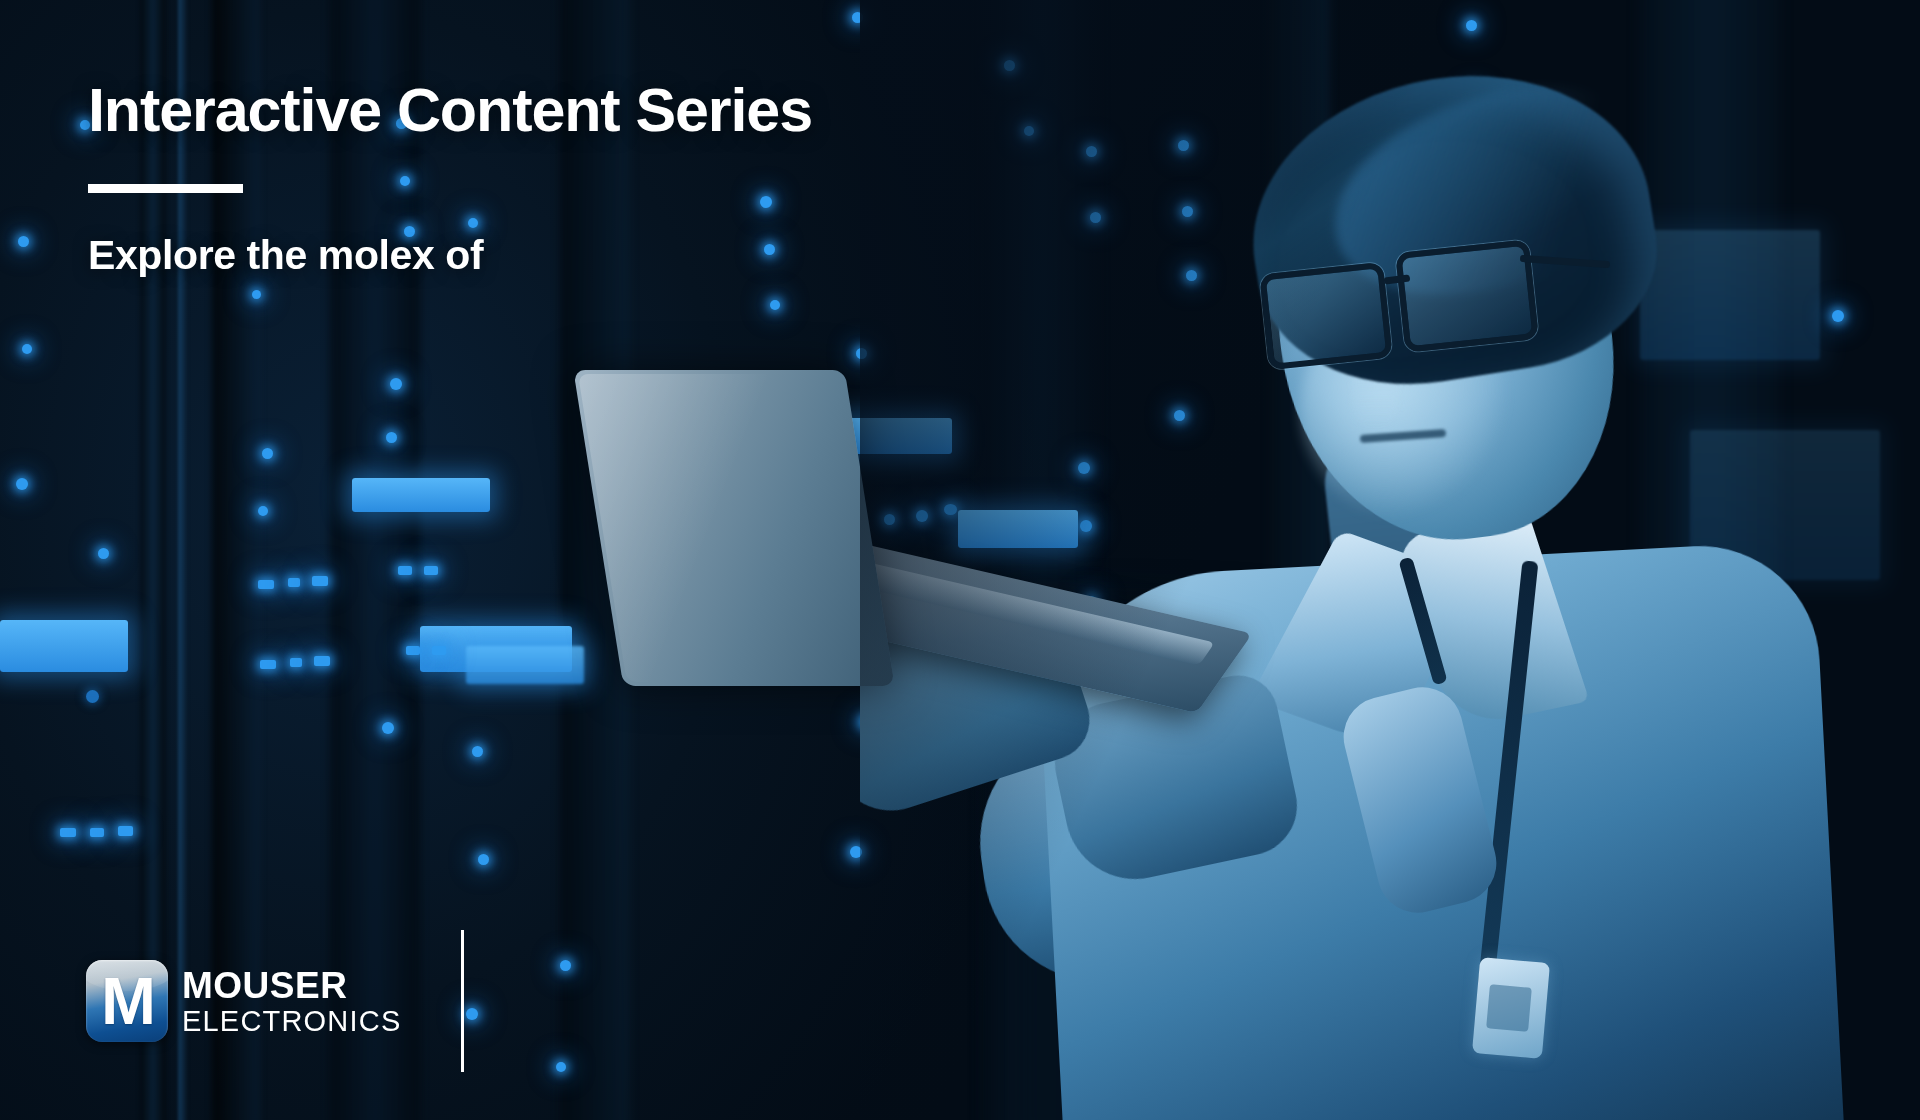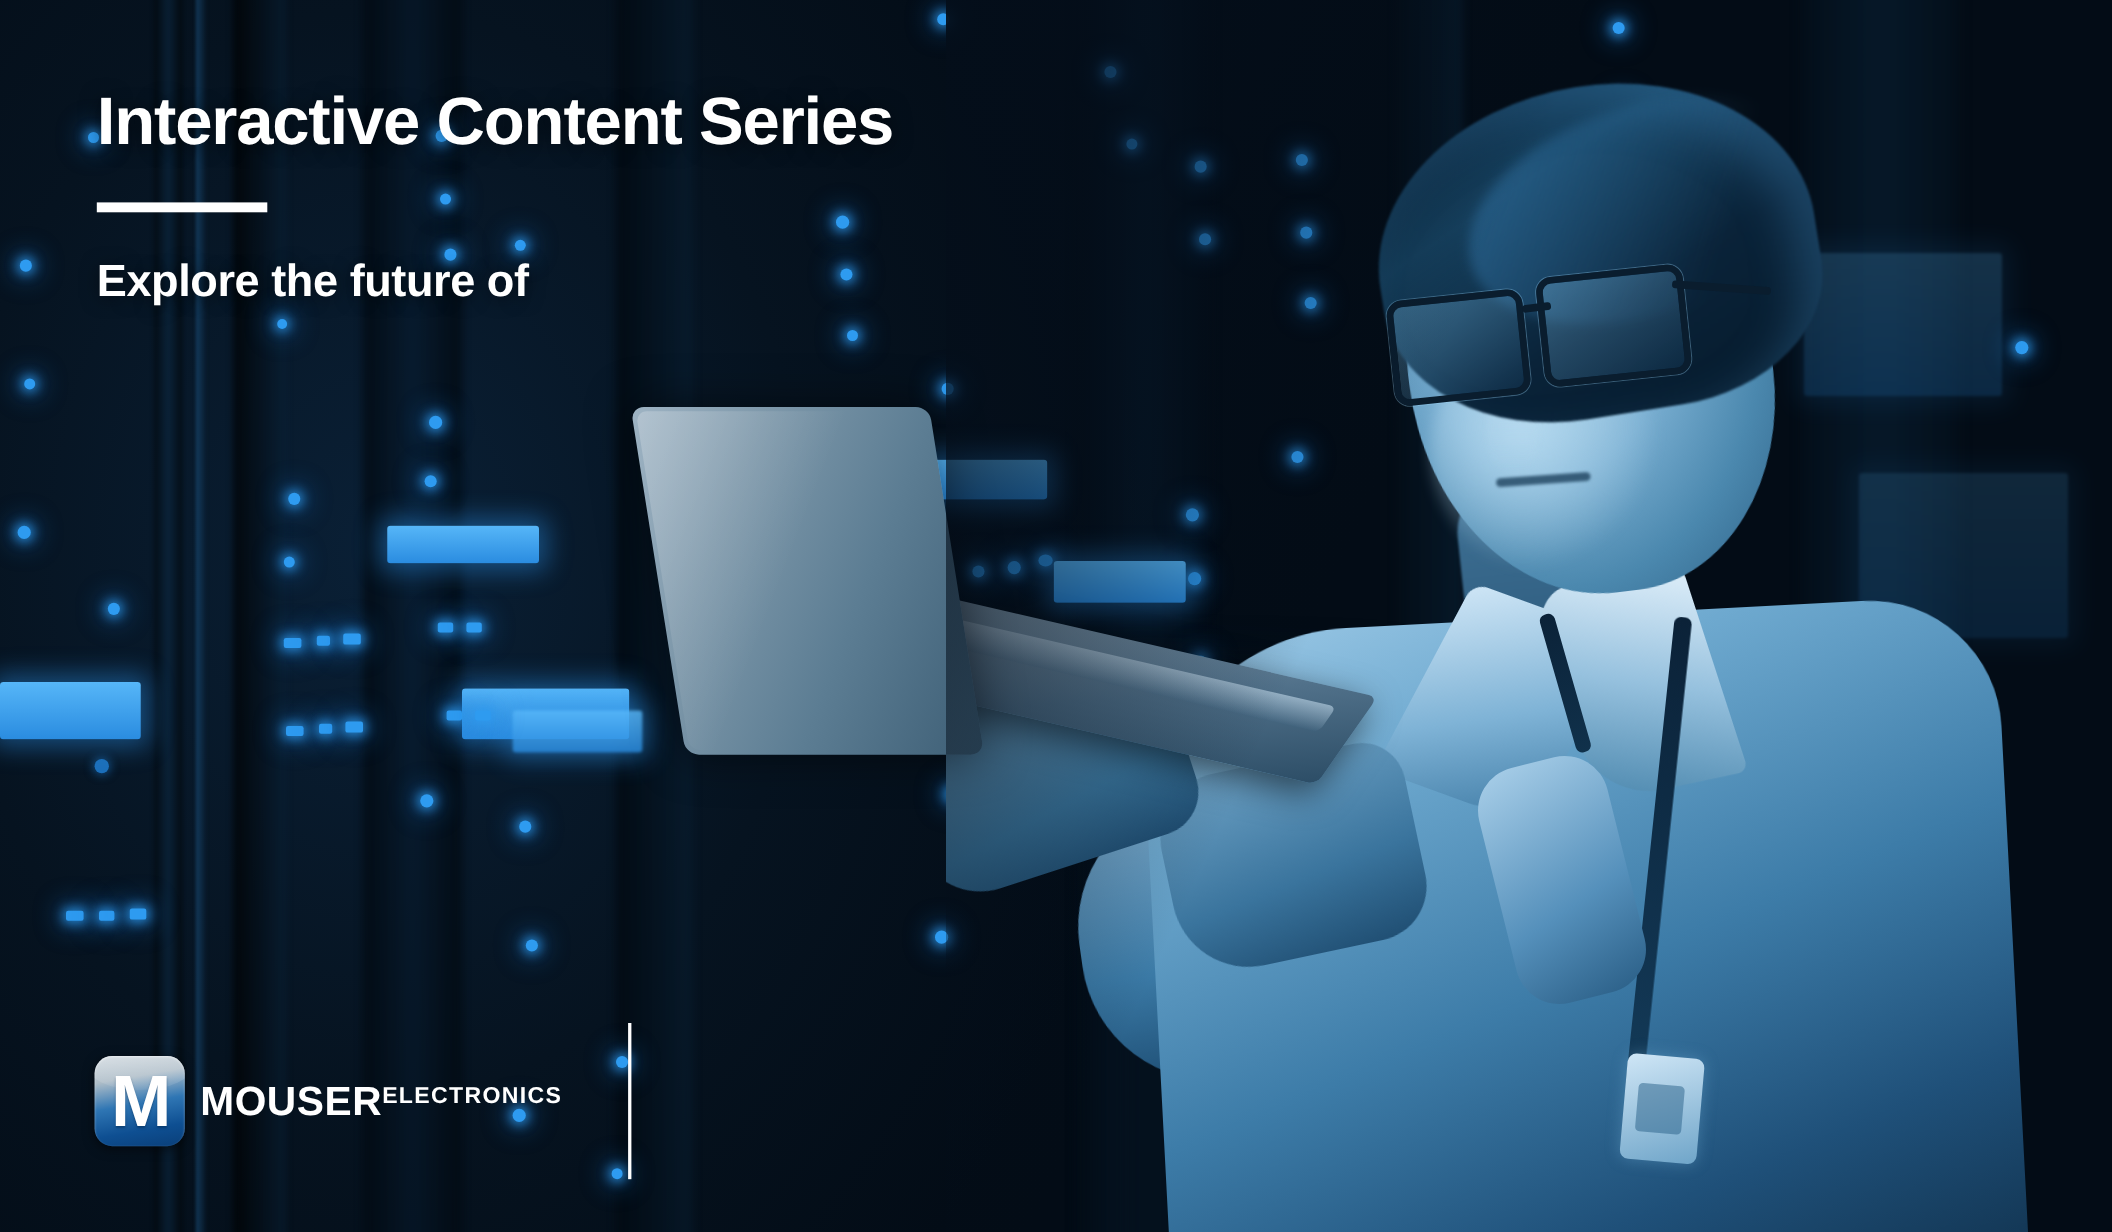--- a/index.html
+++ b/index.html
@@ -256,26 +256,26 @@
     background:linear-gradient(180deg, rgba(255,255,255,.42), rgba(255,255,255,.06));
     border-radius:0 0 60% 60%;
   }
   .mouser-m {
     position:relative; z-index:2;
     font-size:66px; font-weight:700; line-height:1;
     color:#ffffff; letter-spacing:-3px;
     font-family:"Liberation Sans", sans-serif;
     text-shadow:0 1px 2px rgba(0,40,80,.5);
   }
-  .mouser-words { display:flex; line-height:1; }
+  .mouser-words { display:flex; flex-direction:column; line-height:1; }
   .mouser-top {
     font-size:37px; font-weight:700; color:#fff; letter-spacing:.5px;
   }
   .mouser-bot {
-    font-size:21px; font-weight:700; color:#fff; letter-spacing:1.2px;
+    font-size:29px; font-weight:400; color:#fff; letter-spacing:1.2px;
     margin-top:3px;
   }
   .divider {
     width:3px; height:142px; background:#ffffff;
     margin:0 58px 0 60px;
     align-self:center;
   }
   .molex {
     font-size:78px; font-weight:700; color:#ffffff;
     letter-spacing:-3px; line-height:1;
@@ -404,21 +404,21 @@
   <div class="laptop-lid"></div>
   <div class="laptop-lid-edge"></div>
 
   <div class="content">
 
     <h1 class="headline">Interactive Content Series</h1>
 
     <div class="rule"></div>
 
     <div class="subhead">
-      <div>Explore the future of</div>
+      <div>Explore the molex of</div>
     </div>
 
     <div class="logos">
 
       <div class="mouser">
         <div class="mouser-mark">
           <span class="mouser-m">M</span>
         </div>
         <div class="mouser-words">
           <span class="mouser-top">MOUSER</span>

